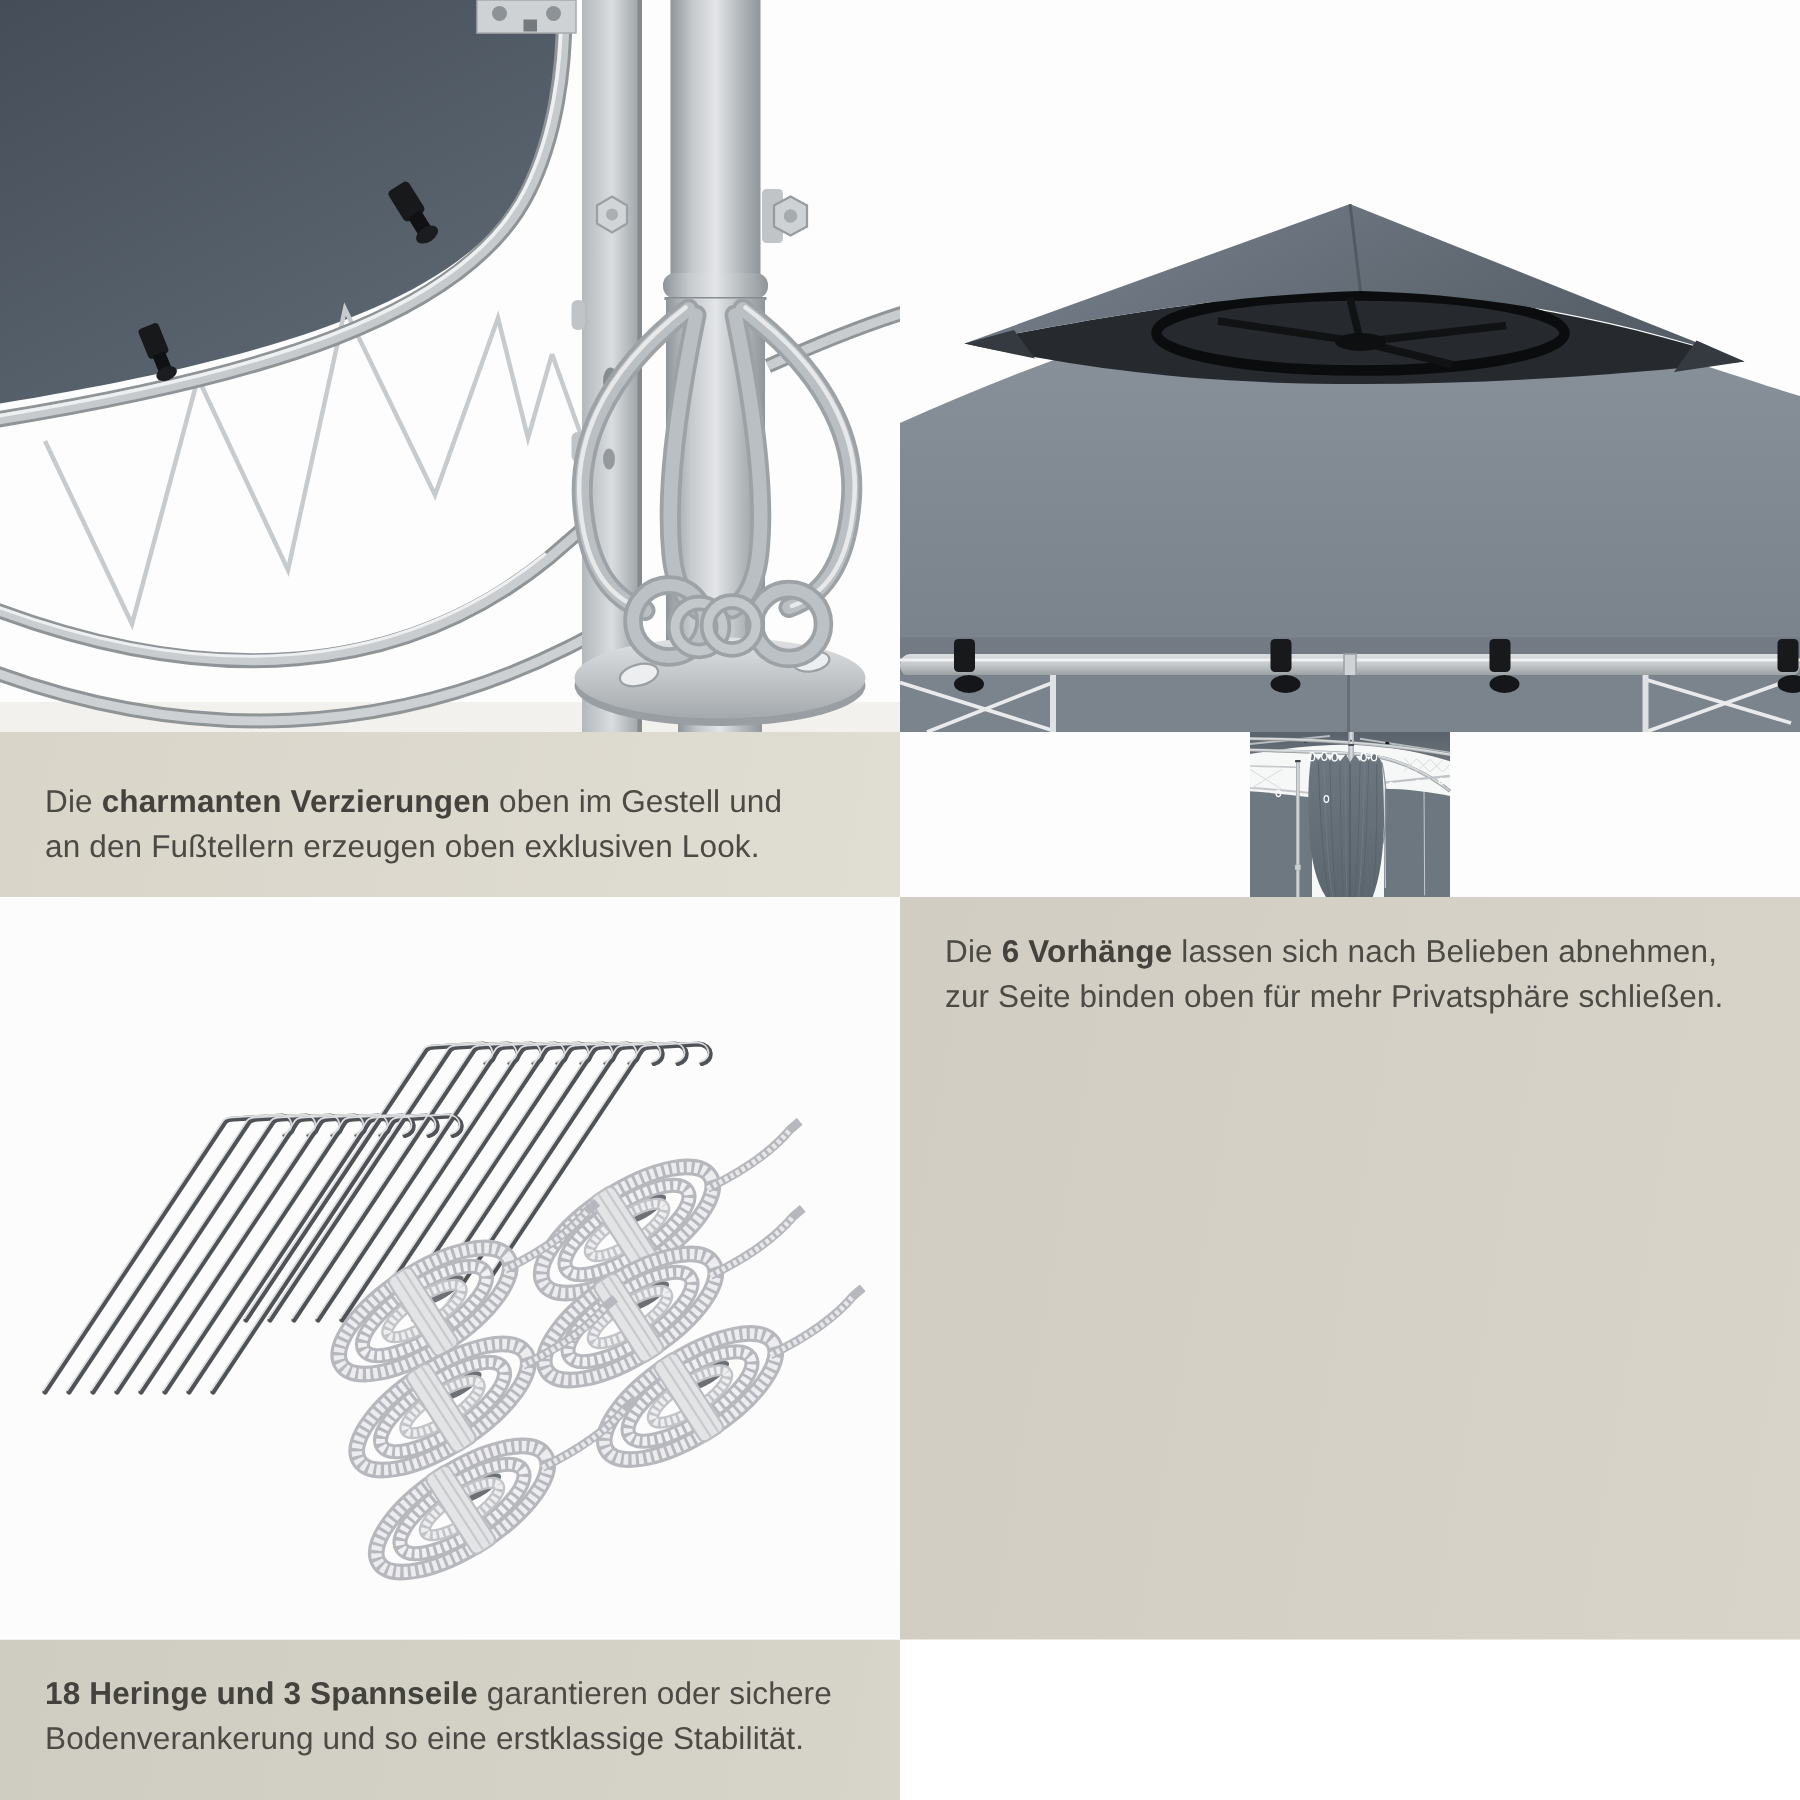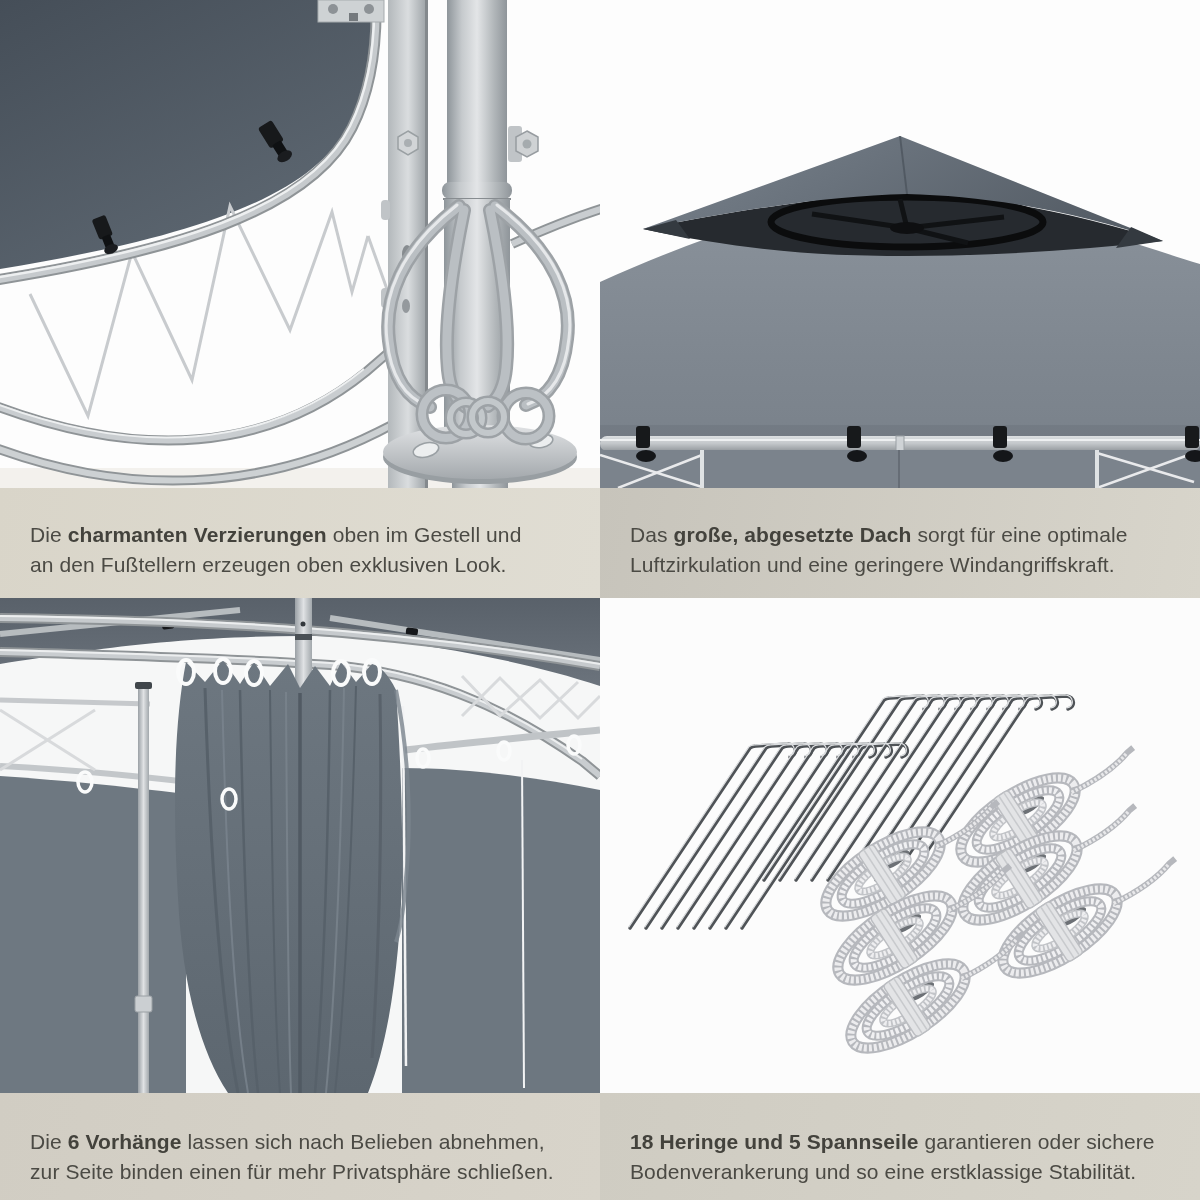--- a/index.html
+++ b/index.html
@@ -3,21 +3,21 @@
 <meta charset="utf-8">
 <style>
   html,body{margin:0;padding:0;background:#ffffff;}
   body{width:1200px;height:1200px;overflow:hidden;font-family:"Liberation Sans",sans-serif;}
   .grid{width:1200px;height:1200px;display:grid;grid-template-columns:600px 600px;grid-template-rows:488px 110px 495px 107px;}
   .photo{position:relative;overflow:hidden;background:#fdfdfd;}
   .photo svg{display:block;width:100%;height:100%;}
   .cap{box-sizing:border-box;padding:32px 0 0 30px;font-size:21px;line-height:30px;color:#4b4a44;letter-spacing:.1px;}
   .cap .cap-line{white-space:nowrap;}
   .cap .b{font-weight:700;color:#43423c;}
-  .cap-bottom{padding-top:34px;}
+  .cap-bottom{padding-top:22px;}
 </style>
 </head>
 <body>
 
 <div class="grid">
 
   <div class="photo">
   <svg viewBox="0 0 600 488">
     <defs>
       <linearGradient id="g1canopy" x1="0" y1="0" x2="0.7" y2="1">
@@ -226,24 +226,20 @@
           </g>
     </g>
   </svg>
   </div>
 
   <div class="cap" style="background: linear-gradient(100deg, rgb(217, 213, 201), rgb(224, 221, 211)); color: rgb(75, 74, 68);">
       <div class="cap-line"><span>Die </span><span class="b">charmanten Verzierungen</span><span> oben im Gestell und</span></div>
       <div class="cap-line"><span>an den Fußtellern erzeugen oben exklusiven Look.</span></div>
     </div>
 
-  <div class="cap" style="background: linear-gradient(100deg, rgb(199, 196, 187), rgb(216, 213, 203)); color: rgb(75, 74, 68);">
-      <div class="cap-line"><span>Das </span><span class="b">große, abgesetzte Dach</span><span> sorgt für eine optimale</span></div>
-      <div class="cap-line"><span>Luftzirkulation und eine geringere Windangriffskraft.</span></div>
-    </div>
 
   <div class="photo">
   <svg viewBox="0 0 600 495">
     <defs>
       <linearGradient id="g3under" x1="0" y1="0" x2="0" y2="1">
         <stop offset="0" stop-color="#59616a"></stop>
             <stop offset="1" stop-color="#6b737c"></stop>
       </linearGradient>
       <linearGradient id="g3curtain" x1="0" y1="0" x2="0" y2="1">
         <stop offset="0" stop-color="#6d7780"></stop>
@@ -408,21 +404,21 @@
       <use href="#rope-coil" transform="translate(420,280) rotate(-33)"></use>
       <use href="#rope-coil" transform="translate(295,340) rotate(-33)"></use>
       <use href="#rope-coil" transform="translate(460,333) rotate(-33)"></use>
       <use href="#rope-coil" transform="translate(308,408) rotate(-33)"></use>
     </g>
   </svg>
   </div>
 
   <div class="cap cap-bottom" style="background: linear-gradient(100deg, rgb(209, 205, 195), rgb(216, 212, 202)); color: rgb(75, 74, 68);">
       <div class="cap-line"><span>Die </span><span class="b">6 Vorhänge</span><span> lassen sich nach Belieben abnehmen,</span></div>
-      <div class="cap-line"><span>zur Seite binden einen für mehr Privatsphäre schließen.</span></div>
+      <div class="cap-line"><span>zur Seite binden oben für mehr Privatsphäre schließen.</span></div>
     </div>
 
   <div class="cap cap-bottom" style="background: linear-gradient(100deg, rgb(207, 204, 194), rgb(215, 212, 202)); color: rgb(75, 74, 68);">
-      <div class="cap-line"><span class="b">18 Heringe und 5 Spannseile</span><span> garantieren oder sichere</span></div>
+      <div class="cap-line"><span class="b">18 Heringe und 3 Spannseile</span><span> garantieren oder sichere</span></div>
       <div class="cap-line"><span>Bodenverankerung und so eine erstklassige Stabilität.</span></div>
     </div>
 
 </div>
 
 </body></html>

